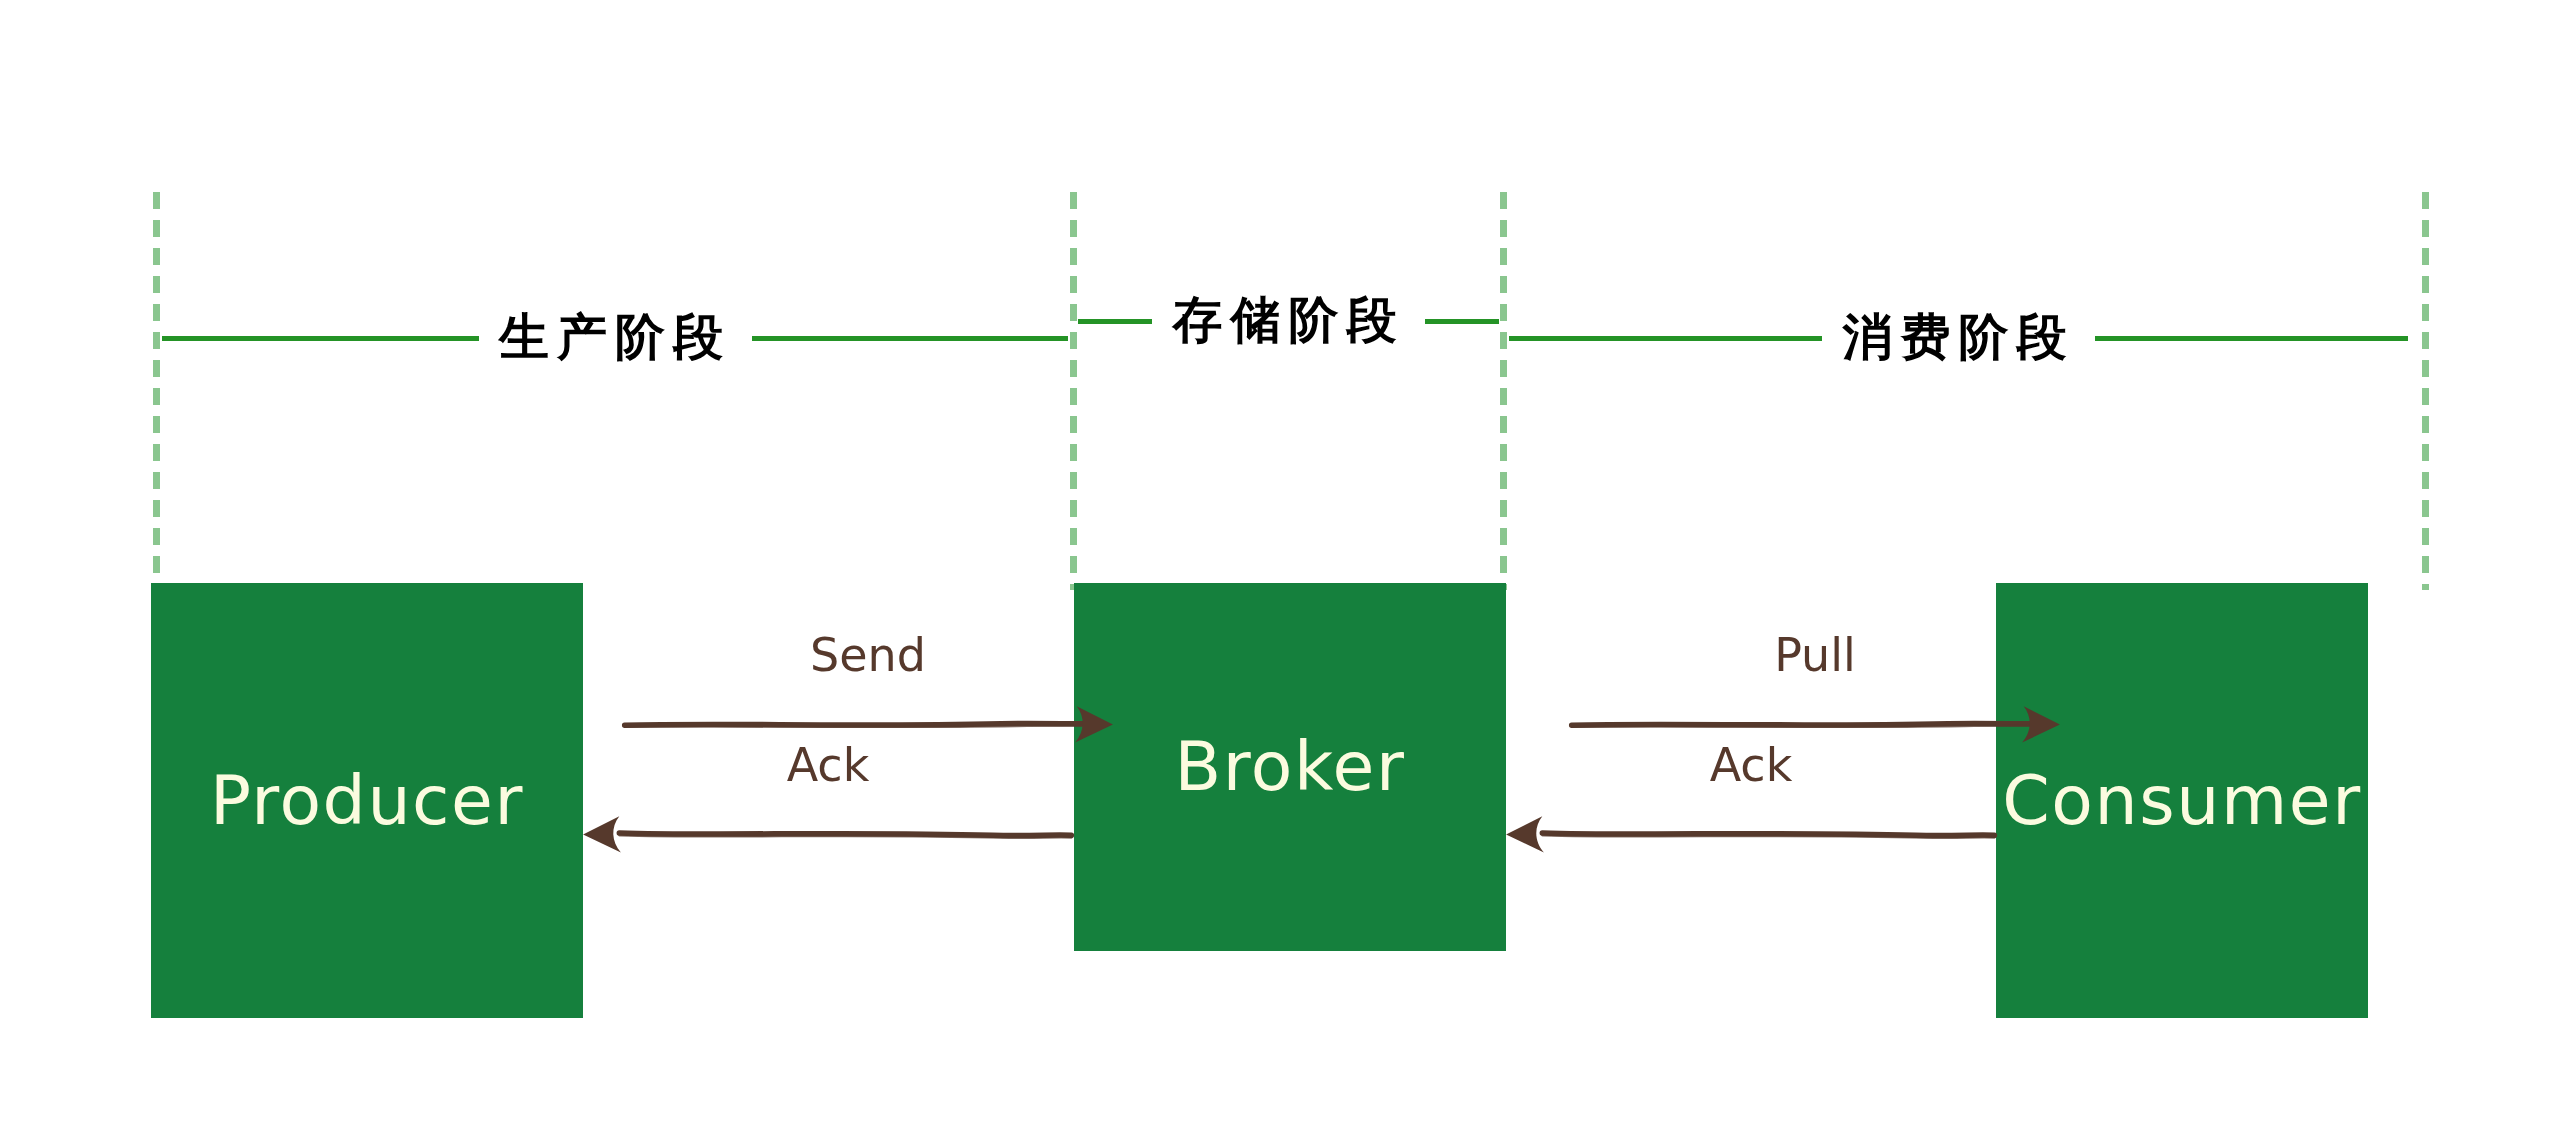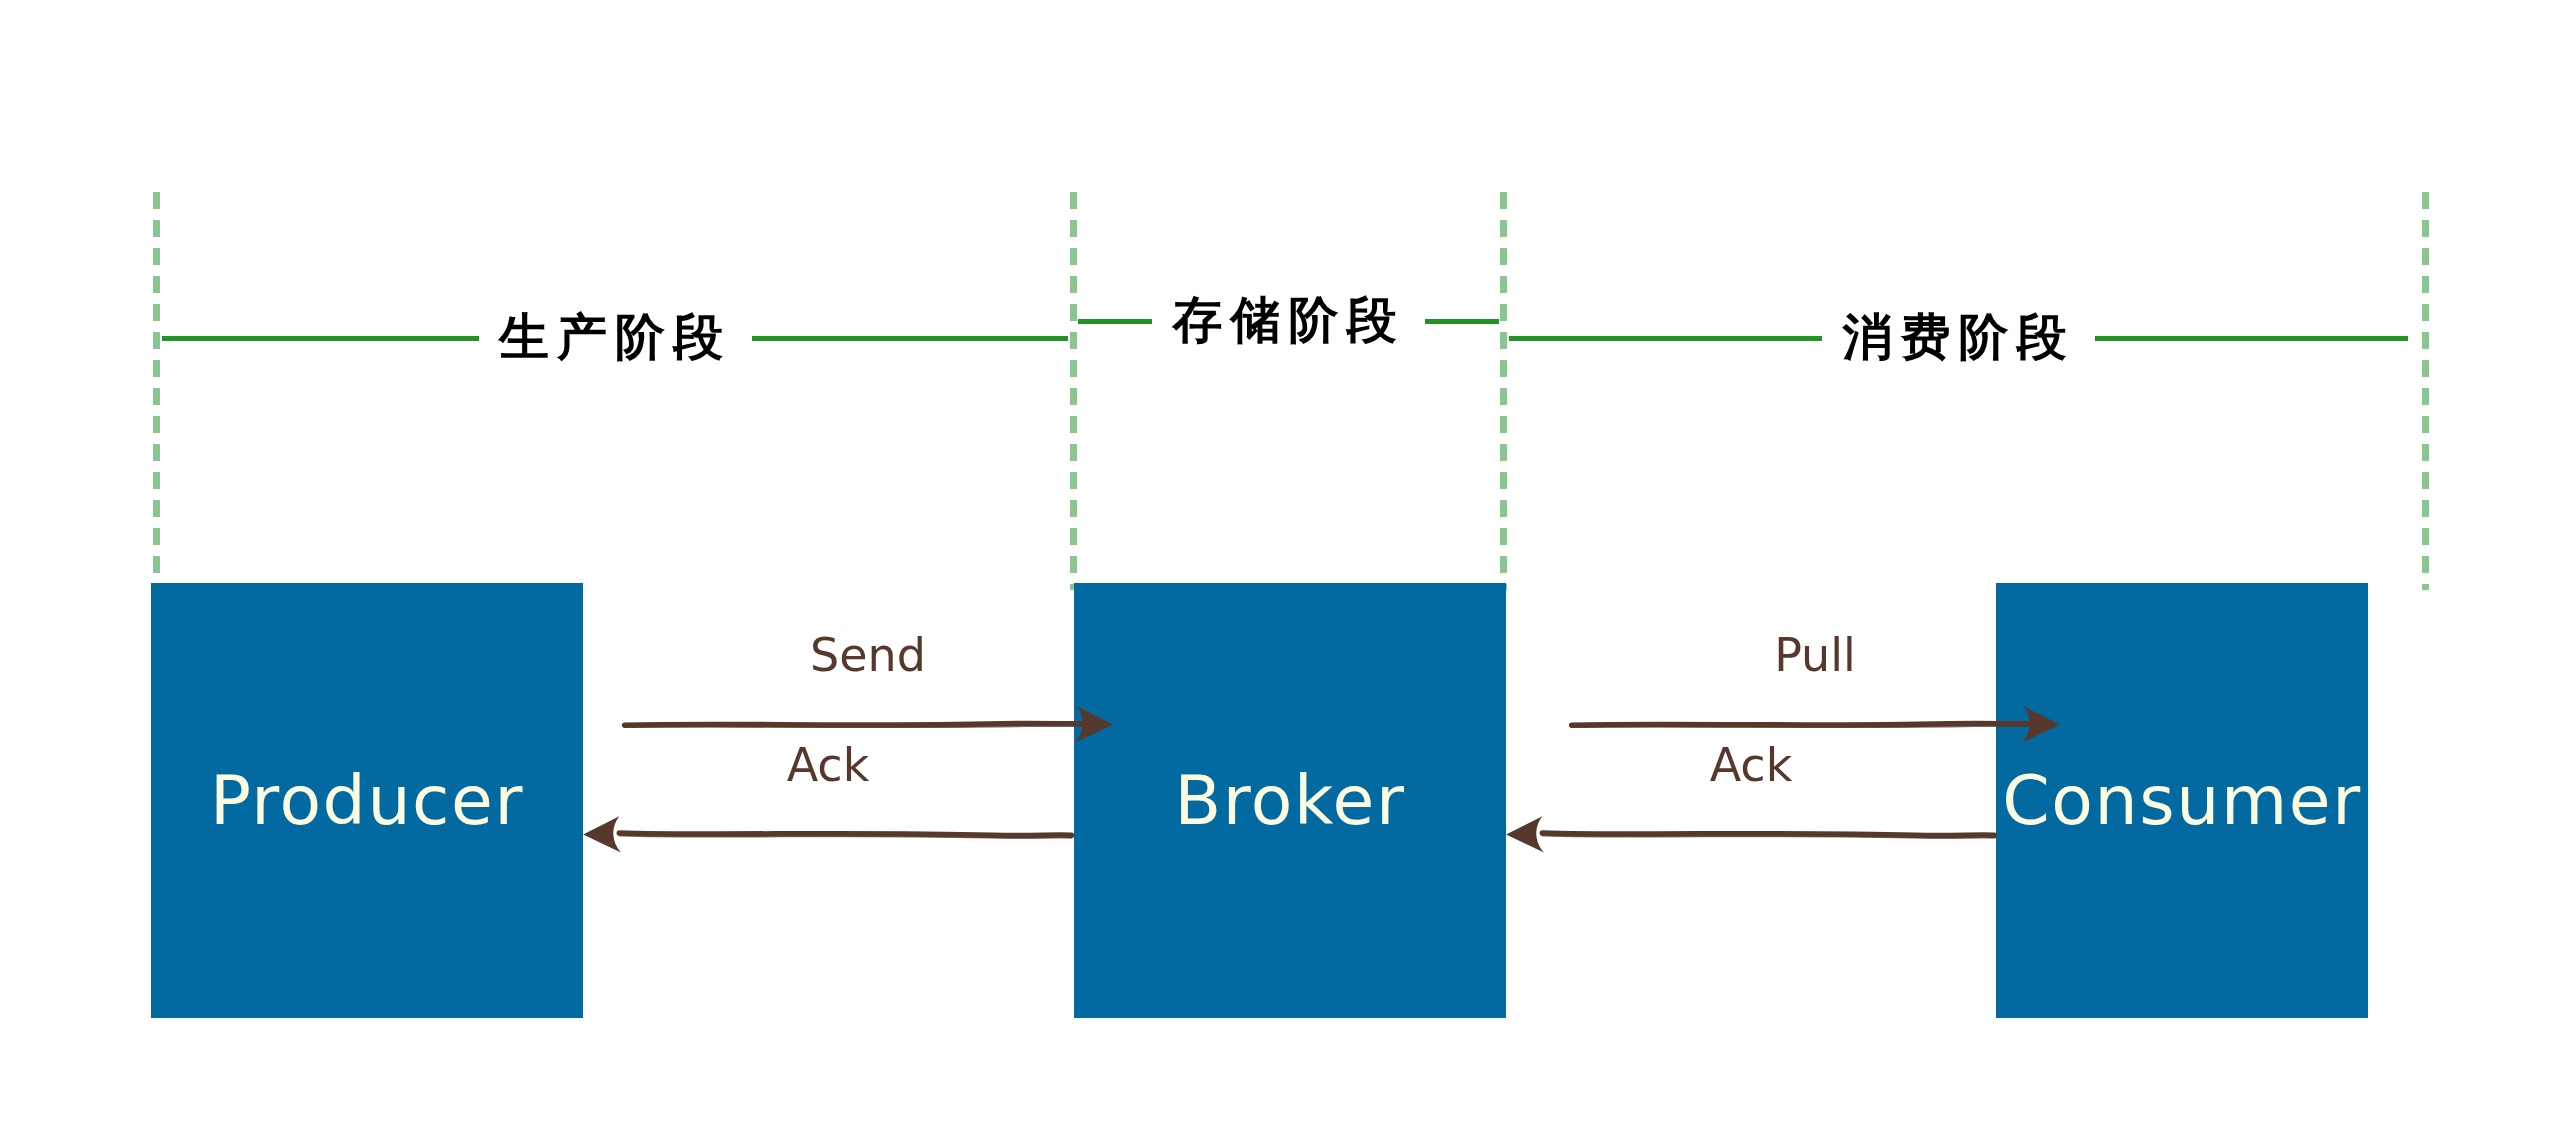--- a/index.html
+++ b/index.html
@@ -53,21 +53,21 @@
     font-weight: 700;
     letter-spacing: 8px;
     white-space: nowrap;
     line-height: 1;
     transform: translateY(-1.6px);
   }
 
   
   .node {
     position: absolute;
-    background: #0369a1;
+    background: #15803d;
     display: flex;
     align-items: center;
     justify-content: center;
   }
   .node-label {
     color: #fbfbdf;
     font-family: "DejaVu Sans", sans-serif;
     font-size: 68px;
     font-weight: 400;
     letter-spacing: 1.6px;
@@ -122,21 +122,21 @@
   <div class="phase-band" style="left:1509px; top:303px; width:899px;">
     <div class="phase-rule"></div>
     <div class="phase-label">消费阶段</div>
     <div class="phase-rule"></div>
   </div>
 
   <div class="node" style="left:151px; top:583px; width:432px; height:435px;">
     <span class="node-label">Producer</span>
   </div>
 
-  <div class="node" style="left:1074px; top:583px; width:432px; height:435px;">
+  <div class="node" style="left:1074px; top:583px; width:432px; height:368px;">
     <span class="node-label">Broker</span>
   </div>
 
   <div class="node" style="left:1996px; top:583px; width:372px; height:435px;">
     <span class="node-label">Consumer</span>
   </div>
 
   <div class="flow" style="left:583px; top:678px; width:490px; height:63px;margin-left:40px;">
     <svg width="490" height="63" viewBox="0 0 622 80">
       <path d="M2,60 C120,57 300,62 480,58 C540,57 575,59 600,58" stroke="#56392c" stroke-width="7" fill="none" stroke-linecap="round"></path>

